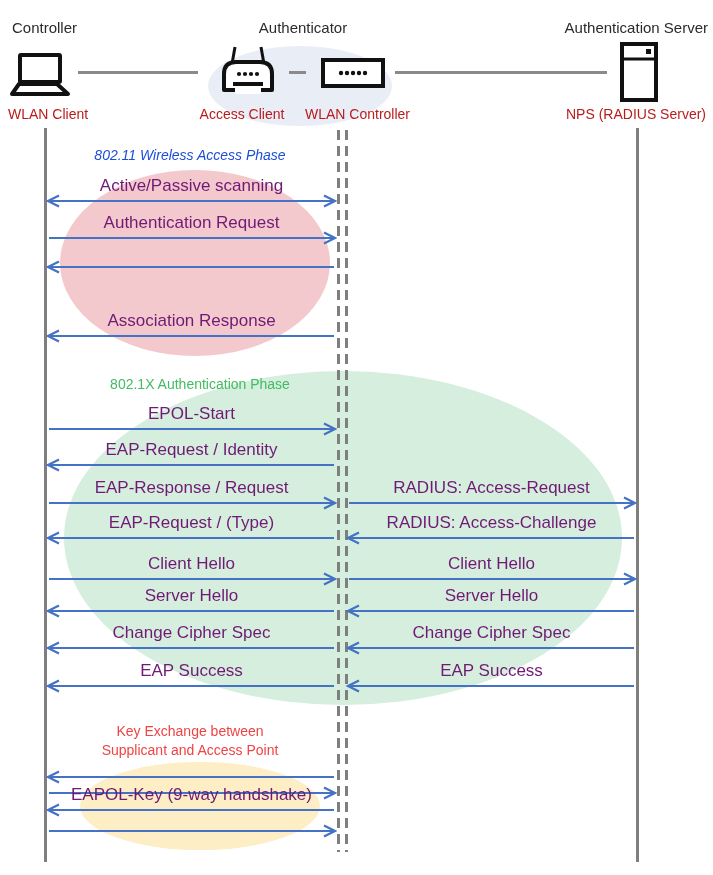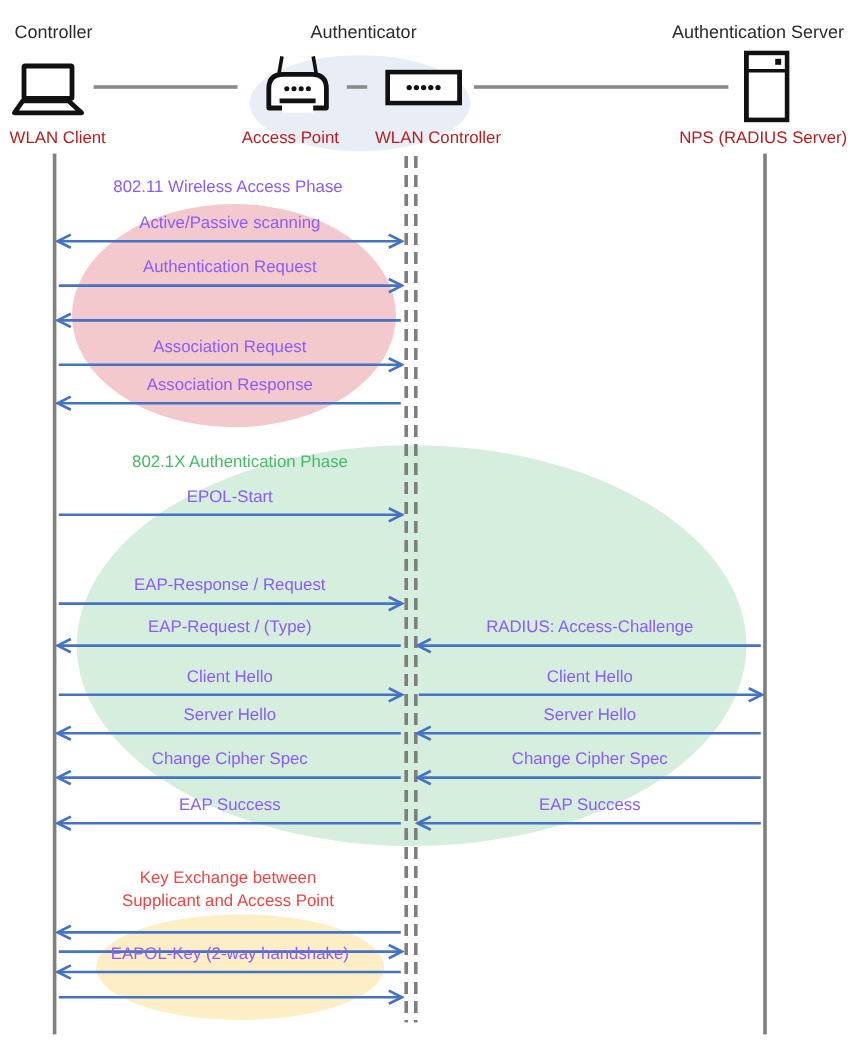--- a/index.html
+++ b/index.html
@@ -4,25 +4,25 @@
 <style>
   html,body{margin:0;padding:0;background:#fff;}
   .canvas{position:relative;width:713px;height:875px;background:#fff;overflow:hidden;
           font-family:"Liberation Sans",sans-serif;}
 
   
   .hdr-ellipse{position:absolute;left:208px;top:46px;width:184px;height:80px;border-radius:50%;}
   .role-label{position:absolute;top:19px;font-size:15px;color:#2b2b2b;white-space:nowrap;}
   .role-supplicant{left:12px;}
   .role-authenticator{left:240px;width:126px;text-align:center;}
-  .role-auth-server{left:560px;width:148px;}
+  .role-auth-server{left:560px;width:148px;text-align:right;}
   .node-label{position:absolute;top:106px;font-size:14px;color:#b91c1c;white-space:nowrap;}
   .nl-client{left:8px;width:90px;text-align:left;}
   .nl-ap{left:192px;width:100px;text-align:center;}
-  .nl-wlc{left:305px;width:120px;text-align:center;}
+  .nl-wlc{left:305px;width:120px;}
   .nl-nps{left:556px;width:160px;text-align:center;}
   .icon{position:absolute;}
   .icon-laptop{left:10px;top:52px;}
   .icon-ap{left:218px;top:44px;}
   .icon-wlc{left:321px;top:58px;}
   .icon-server{left:620px;top:42px;}
   .conn{position:absolute;top:71px;height:3px;background:#8a8a8a;}
   .conn-1{left:78px;width:120px;}
   .conn-2{left:289px;width:17px;}
   .conn-3{left:395px;width:212px;}
@@ -43,21 +43,21 @@
   .pe-3{left:80px;top:762px;width:240px;height:88px;}
   .phase-title{position:absolute;font-size:14px;text-align:center;white-space:nowrap;}
   .pt-1{left:60px;width:260px;top:147px;}
   .pt-2{left:70px;width:260px;top:376px;}
   .pt-3{left:80px;width:220px;top:722px;line-height:19px;white-space:normal;}
 
   
   .messages-layer{position:absolute;left:0;top:0;width:713px;height:875px;}
   .msg{position:absolute;height:34px;}
   .msg-label{position:absolute;top:0;left:0;right:0;height:17px;line-height:17px;
-    text-align:center;font-size:14px;color:#8b5cf6;white-space:nowrap;}
+    text-align:center;font-size:17px;color:#701a75;white-space:nowrap;}
   .msg-arrow{position:absolute;top:17px;left:0;height:14px;}
 </style>
 </head>
 <body>
 
 <div class="canvas">
 
   <div class="hdr-ellipse" style="background: rgb(233, 237, 246);"></div>
 
   <div class="conn conn-1"></div>
@@ -99,34 +99,34 @@
       <line x1="2" y1="17" x2="36" y2="17" stroke="#111" stroke-width="3"></line>
       <rect x="26" y="7" width="5" height="5" fill="#111"></rect>
     </svg>
   </div>
 
   <div class="role-label role-supplicant">Controller</div>
   <div class="role-label role-authenticator">Authenticator</div>
   <div class="role-label role-auth-server">Authentication Server</div>
 
   <div class="node-label nl-client">WLAN Client</div>
-  <div class="node-label nl-ap">Access Point</div>
+  <div class="node-label nl-ap">Access Client</div>
   <div class="node-label nl-wlc">WLAN Controller</div>
   <div class="node-label nl-nps">NPS (RADIUS Server)</div>
 
   <div class="phase-ellipse pe-1" style="background: rgb(243, 201, 205);"></div>
   <div class="phase-ellipse pe-2" style="background: rgb(213, 238, 221);"></div>
   <div class="phase-ellipse pe-3" style="background: rgb(253, 238, 198);"></div>
 
   <div class="lifeline ll-supplicant"></div>
   <div class="ll-dash ll-dash-left"></div>
   <div class="ll-dash ll-dash-right"></div>
   <div class="lifeline ll-server"></div>
 
-  <div class="phase-title pt-1" style="color: #8b5cf6;">802.11 Wireless Access Phase</div>
+  <div class="phase-title pt-1" style="color: #1d4ed8; font-style: italic;">802.11 Wireless Access Phase</div>
   <div class="phase-title pt-2" style="color: rgb(66, 187, 98);">802.1X Authentication Phase</div>
   <div class="phase-title pt-3" style="color: #ef4444;">
     <span>Key Exchange between</span><br>
     <span>Supplicant and Access Point</span>
   </div>
 
   <div class="messages-layer">
       <div class="msg" style="left: 46px; width: 291px; top: 177px;">
         <div class="msg-label">Active/Passive scanning</div>
         <div class="msg-arrow"><svg width="291" height="14" viewBox="0 0 291 14" fill="none" stroke="#4472c4" stroke-width="2.2" stroke-linejoin="miter">
@@ -141,48 +141,55 @@
             <line x1="3" y1="7" x2="288" y2="7"></line>
             <polyline points="278,1.5 289,7 278,12.5"></polyline>
           </svg></div>
       </div>
       <div class="msg" style="left: 46px; width: 291px; top: 243px;">
         <div class="msg-arrow"><svg width="291" height="14" viewBox="0 0 291 14" fill="none" stroke="#4472c4" stroke-width="2.2" stroke-linejoin="miter">
             <line x1="3" y1="7" x2="288" y2="7"></line>
             <polyline points="13,1.5 2,7 13,12.5"></polyline>
           </svg></div>
       </div>
-      <div class="msg" style="left: 46px; width: 291px; top: 280px;">
-        <div class="msg-label">Association Request</div>
-        <div class="msg-arrow"><svg width="291" height="14" viewBox="0 0 291 14" fill="none" stroke="#4472c4" stroke-width="2.2" stroke-linejoin="miter">
-            <line x1="3" y1="7" x2="288" y2="7"></line>
-            <polyline points="278,1.5 289,7 278,12.5"></polyline>
-          </svg></div>
-      </div>
       <div class="msg" style="left: 46px; width: 291px; top: 312px;">
         <div class="msg-label">Association Response</div>
         <div class="msg-arrow"><svg width="291" height="14" viewBox="0 0 291 14" fill="none" stroke="#4472c4" stroke-width="2.2" stroke-linejoin="miter">
             <line x1="3" y1="7" x2="288" y2="7"></line>
             <polyline points="13,1.5 2,7 13,12.5"></polyline>
           </svg></div>
       </div>
       <div class="msg" style="left: 46px; width: 291px; top: 405px;">
         <div class="msg-label">EPOL-Start</div>
         <div class="msg-arrow"><svg width="291" height="14" viewBox="0 0 291 14" fill="none" stroke="#4472c4" stroke-width="2.2" stroke-linejoin="miter">
             <line x1="3" y1="7" x2="288" y2="7"></line>
             <polyline points="278,1.5 289,7 278,12.5"></polyline>
           </svg></div>
       </div>
+      <div class="msg" style="left: 46px; width: 291px; top: 441px;">
+        <div class="msg-label">EAP-Request / Identity</div>
+        <div class="msg-arrow"><svg width="291" height="14" viewBox="0 0 291 14" fill="none" stroke="#4472c4" stroke-width="2.2" stroke-linejoin="miter">
+            <line x1="3" y1="7" x2="288" y2="7"></line>
+            <polyline points="13,1.5 2,7 13,12.5"></polyline>
+          </svg></div>
+      </div>
       <div class="msg" style="left: 46px; width: 291px; top: 479px;">
         <div class="msg-label">EAP-Response / Request</div>
         <div class="msg-arrow"><svg width="291" height="14" viewBox="0 0 291 14" fill="none" stroke="#4472c4" stroke-width="2.2" stroke-linejoin="miter">
             <line x1="3" y1="7" x2="288" y2="7"></line>
             <polyline points="278,1.5 289,7 278,12.5"></polyline>
           </svg></div>
       </div>
+      <div class="msg" style="left: 346px; width: 291px; top: 479px;">
+        <div class="msg-label">RADIUS: Access-Request</div>
+        <div class="msg-arrow"><svg width="291" height="14" viewBox="0 0 291 14" fill="none" stroke="#4472c4" stroke-width="2.2" stroke-linejoin="miter">
+            <line x1="3" y1="7" x2="288" y2="7"></line>
+            <polyline points="278,1.5 289,7 278,12.5"></polyline>
+          </svg></div>
+      </div>
       <div class="msg" style="left: 46px; width: 291px; top: 514px;">
         <div class="msg-label">EAP-Request / (Type)</div>
         <div class="msg-arrow"><svg width="291" height="14" viewBox="0 0 291 14" fill="none" stroke="#4472c4" stroke-width="2.2" stroke-linejoin="miter">
             <line x1="3" y1="7" x2="288" y2="7"></line>
             <polyline points="13,1.5 2,7 13,12.5"></polyline>
           </svg></div>
       </div>
       <div class="msg" style="left: 346px; width: 291px; top: 514px;">
         <div class="msg-label">RADIUS: Access-Challenge</div>
         <div class="msg-arrow"><svg width="291" height="14" viewBox="0 0 291 14" fill="none" stroke="#4472c4" stroke-width="2.2" stroke-linejoin="miter">
@@ -252,21 +259,21 @@
             <polyline points="13,1.5 2,7 13,12.5"></polyline>
           </svg></div>
       </div>
       <div class="msg" style="left: 46px; width: 291px; top: 769px;">
         <div class="msg-arrow"><svg width="291" height="14" viewBox="0 0 291 14" fill="none" stroke="#4472c4" stroke-width="2.2" stroke-linejoin="miter">
             <line x1="3" y1="7" x2="288" y2="7"></line>
             <polyline points="278,1.5 289,7 278,12.5"></polyline>
           </svg></div>
       </div>
       <div class="msg" style="left: 46px; width: 291px; top: 786px;">
-        <div class="msg-label">EAPOL-Key (2-way handshake)</div>
+        <div class="msg-label">EAPOL-Key (9-way handshake)</div>
         <div class="msg-arrow"><svg width="291" height="14" viewBox="0 0 291 14" fill="none" stroke="#4472c4" stroke-width="2.2" stroke-linejoin="miter">
             <line x1="3" y1="7" x2="288" y2="7"></line>
             <polyline points="13,1.5 2,7 13,12.5"></polyline>
           </svg></div>
       </div>
       <div class="msg" style="left: 46px; width: 291px; top: 807px;">
         <div class="msg-arrow"><svg width="291" height="14" viewBox="0 0 291 14" fill="none" stroke="#4472c4" stroke-width="2.2" stroke-linejoin="miter">
             <line x1="3" y1="7" x2="288" y2="7"></line>
             <polyline points="278,1.5 289,7 278,12.5"></polyline>
           </svg></div>

